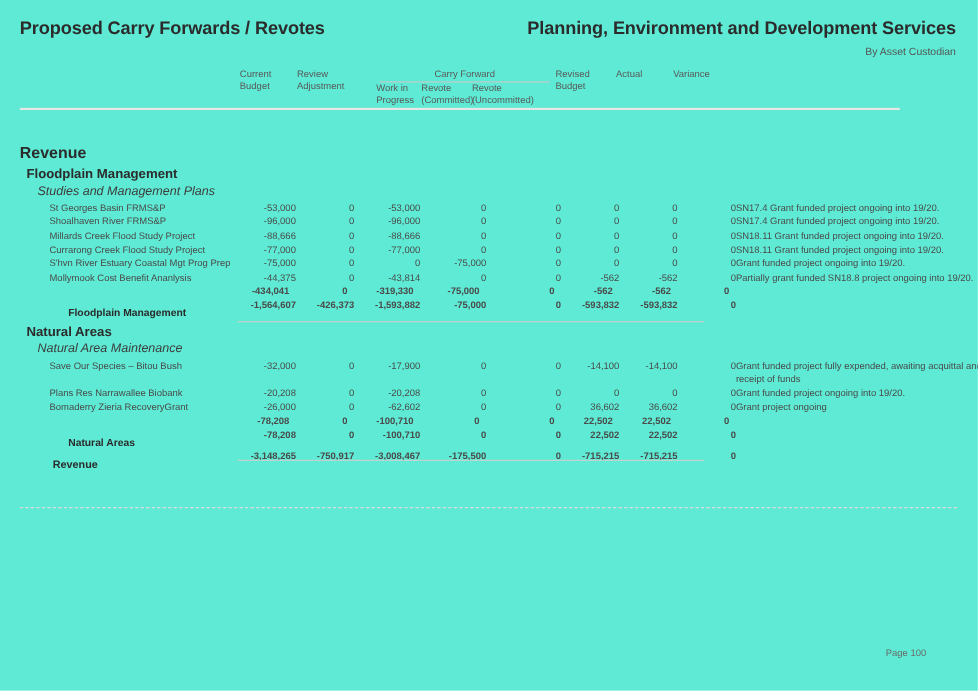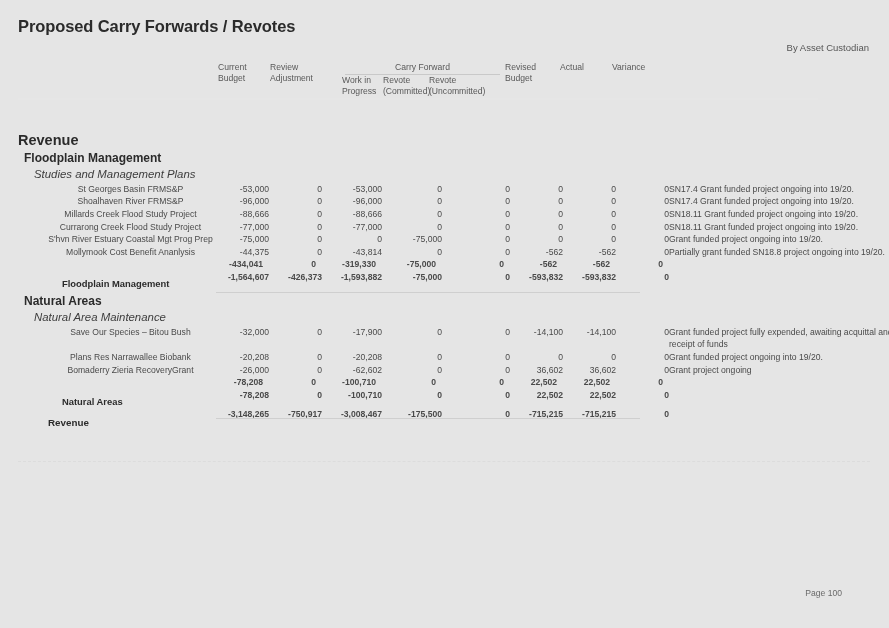--- a/index.html
+++ b/index.html
@@ -9,21 +9,21 @@
     background: #ffffff;
   }
   body {
     font-family: "Liberation Sans", sans-serif;
     color: #3a3a3a;
   }
   #page {
     position: relative;
     width: 889px;
     height: 628px;
-    background: #e5e5e5;
+    background: #5eead4;
     overflow: hidden;
   }
 
   
   .hdr-title {
     position: absolute;
     left: 18px;
     top: 17px;
     font-size: 16.5px;
     font-weight: bold;
@@ -153,21 +153,20 @@
     font-size: 11.4px;
     font-style: italic;
     color: #3d3d3d;
     padding-left: 34px;
     padding-top: 3px;
     padding-bottom: 2px;
   }
   .r-item td.lbl {
     padding-left: 45px;
     white-space: nowrap;
-    text-align: center;
   }
   .r-item td { padding-top: 1.5px; padding-bottom: 1.5px; }
 
   .r-total td { font-weight: bold; color: #2b2b2b; padding-top: 7px; }
   .r-total td.num { padding-right: 6px; }
 
   .r-named-total td.lbl {
     font-weight: bold;
     font-size: 9.4px;
     color: #2b2b2b;
@@ -211,20 +210,21 @@
     font-size: 8.6px;
     color: #6a6a6a;
   }
 </style>
 </head>
 <body>
 
 <div id="page">
 
   <div class="hdr-title">Proposed Carry Forwards / Revotes</div>
+  <div class="hdr-dept">Planning, Environment and Development Services</div>
   <div class="hdr-sub">By Asset Custodian</div>
 
   <div class="colhead">
 
     <div class="ch" style="left:218px; top:2px; width:52px;">
       <span>Current</span><br>
       <span>Budget</span>
     </div>
 
     <div class="ch" style="left:270px; top:2px; width:58px;">

